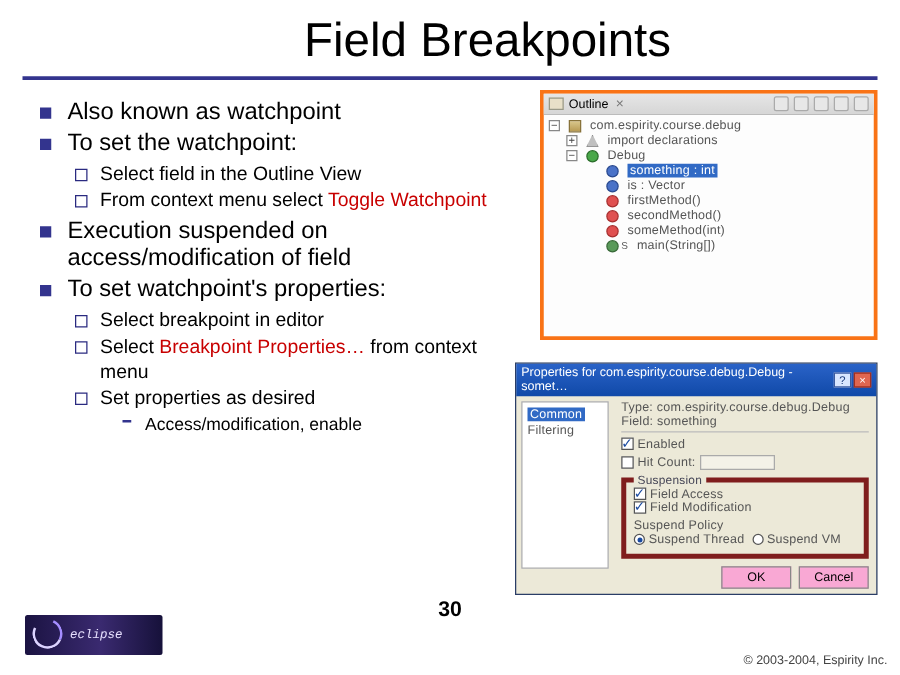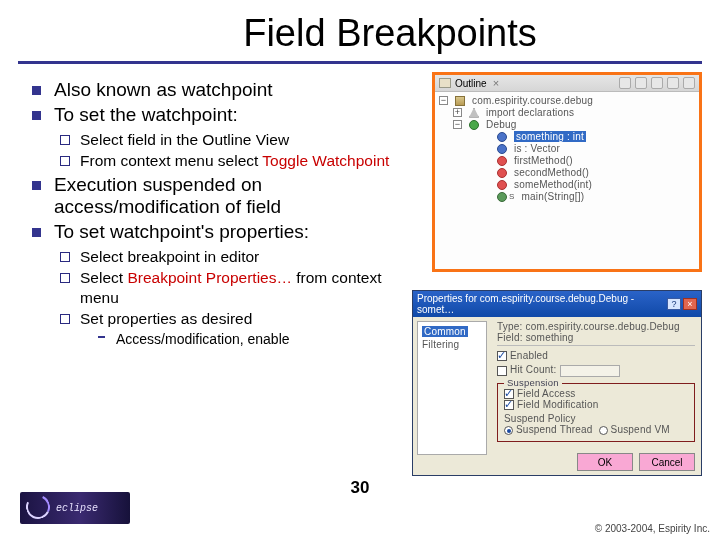--- a/index.html
+++ b/index.html
@@ -36,42 +36,42 @@
   .out-body { padding:2px 4px; }
   .tree-row { display:flex; align-items:center; gap:2px; white-space:nowrap; margin:1px 0;}
   .tw { width:9px; height:9px; border:1px solid #888; display:inline-block; text-align:center; line-height:7px; font-size:9px; background:#fff; color:#444;}
   .pkg { width:10px;height:10px;background:linear-gradient(#d9c78c,#b89b54);display:inline-block;border:1px solid #87723a;}
   .imp { width:10px;height:10px;background:#c0c0c0;display:inline-block;border:1px solid #888; clip-path: polygon(50% 0,100% 100%,0 100%);}
   .cls { width:10px;height:10px;border-radius:50%;background:#4aa84a;display:inline-block;border:1px solid #2c6e2c;}
   .fld { width:10px;height:10px;border-radius:50%;background:#4a72c8;display:inline-block;border:1px solid #2a4a90;}
   .mth { width:10px;height:10px;border-radius:50%;background:#e05050;display:inline-block;border:1px solid #a83030;}
   .mth-s { width:10px;height:10px;border-radius:50%;background:#5a9a5a;display:inline-block;border:1px solid #3a6a3a;}
   .sel { background:#316ac5; color:#fff; padding:0 2px;}
-  .ind1 { margin-left:14px;} .ind3 { margin-left:58px;}
+  .ind1 { margin-left:14px;} .ind3 { margin-left:46px;}
   .ssup { font-size:8px; vertical-align: super; }
 
   
   .props { position: absolute; right: 18px; top: 290px; width: 290px; height: 186px; font-size:10px; border:1px solid #2a3d66; background:#ece9d8;}
   .props-title { background: linear-gradient(#2a63c8,#1049a8); color:#fff; padding:2px 4px; display:flex; align-items:center; justify-content:space-between;}
   .props-title .btns { display:flex; gap:2px;}
   .wbtn { width:14px; height:12px; background:#d8e6ff; border:1px solid #3a5aa0; font-size:9px; line-height:10px; text-align:center; color:#1a3a7a;}
   .wbtn.close { background:#e06650; color:#fff; border-color:#a03020;}
   .props-body { display:flex; height: calc(100% - 42px); }
   .props-left { width:70px; background:#fff; border:1px solid #aaa; margin:4px; padding:4px;}
   .props-left .sel2 { background:#316ac5; color:#fff; padding:0 2px; display:inline-block;}
   .props-right { flex:1; padding:4px 6px; }
   .gline { border-bottom:1px solid #bbb; margin:2px 0 4px 0; height:1px;}
   .chk { width:10px; height:10px; border:1px solid #555; background:#fff; display:inline-block; margin-right:3px; position:relative; vertical-align:middle;}
   .chk.on::after { content:"✓"; position:absolute; left:-1px; top:-3px; font-size:11px; color:#1a4aa0;}
   .rad { width:9px;height:9px;border:1px solid #555;border-radius:50%;background:#fff;display:inline-block;margin-right:3px;vertical-align:middle;position:relative;}
   .rad.on::after{content:"";position:absolute;left:2px;top:2px;width:4px;height:4px;border-radius:50%;background:#1a4aa0;}
   .hitfield { display:inline-block; width:60px; height:12px; border:1px solid #aaa; background:#f4f2e8; margin-left:4px; vertical-align:middle;}
   .props-footer { position:absolute; bottom:4px; right:6px; display:flex; gap:6px;}
   .dlgbtn { width:56px; height:18px; background:#f9a8d4; border:1px solid #888; font-size:10px; display:flex; align-items:center; justify-content:center;}
-  .grp { border:1px solid #7f1d1d; padding:4px 6px 6px 6px; margin-top:2px; position:relative;}
+  .grp { border:4px solid #7f1d1d; padding:4px 6px 6px 6px; margin-top:2px; position:relative;}
   .grp-title { position:absolute; top:-7px; left:6px; background:#ece9d8; padding:0 3px; font-size:9.5px; color:#445;}
   .blurry { color:#555; letter-spacing:0.2px; filter: blur(0.25px); }
 </style>
 </head>
 <body>
 
 <div class="slide">
   <div class="title-wrap">
     <div class="title">Field Breakpoints</div>
     <div class="titleline"></div>

